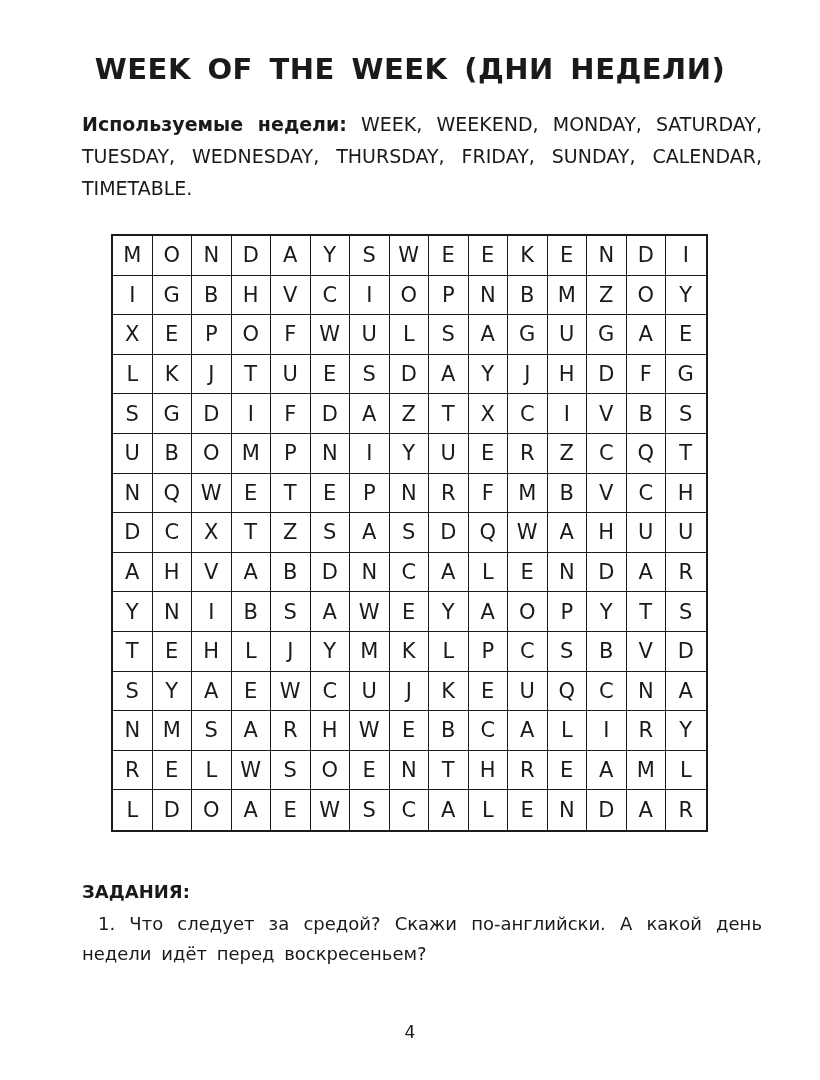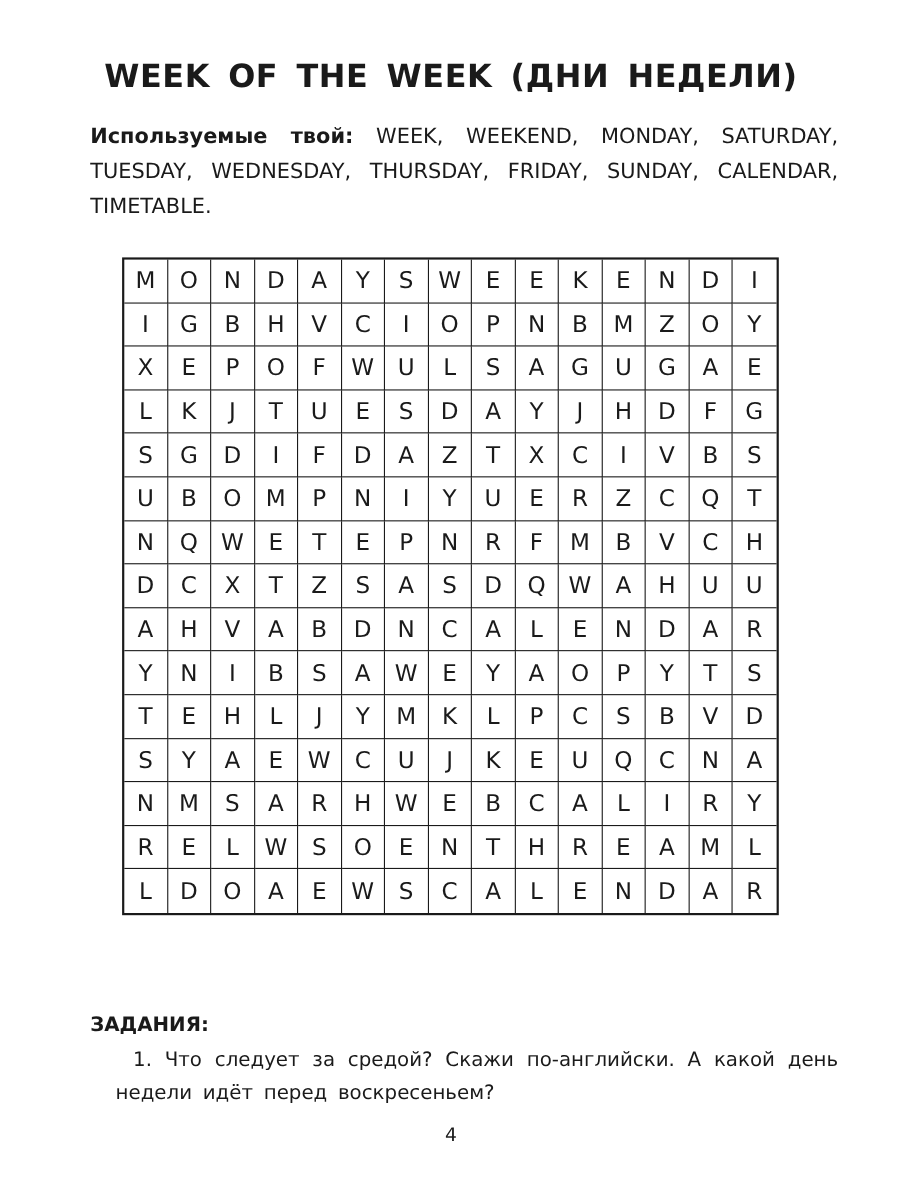--- a/index.html
+++ b/index.html
@@ -2,32 +2,32 @@
 <html><head>
 <meta charset="utf-8">
 <style>
   html, body { margin: 0; padding: 0; background: #ffffff; }
   body { width: 820px; height: 1080px; position: relative; overflow: hidden; color: #1a1a1a; font-family: "DejaVu Sans", sans-serif; }
   .title { position: absolute; top: 52px; left: 0; width: 820px; text-align: center; font-family: "DejaVu Sans", sans-serif; font-weight: bold; font-size: 29px; letter-spacing: 0.5px; word-spacing: 6px; }
   .words { position: absolute; top: 108px; left: 82px; width: 680px; font-size: 19px; line-height: 32px; text-align: justify; word-spacing: 6px; }
   .words b { font-weight: bold; }
   .grid { position: absolute; top: 234px; left: 111px; border: 2px solid #1a1a1a; display: grid; grid-template-columns: repeat(15, 39.5px); grid-template-rows: repeat(15, 39.6px); }
   .cell { border-right: 1.5px solid #1a1a1a; border-bottom: 1.5px solid #1a1a1a; display: flex; align-items: center; justify-content: center; font-size: 21px; font-family: "DejaVu Sans", sans-serif; box-sizing: border-box; }
-  .tasks { position: absolute; top: 917px; left: 82px; width: 680px; font-size: 18px; line-height: 30px; }
+  .tasks { position: absolute; top: 877px; left: 82px; width: 680px; font-size: 18px; line-height: 30px; }
   .tasks .hdr { font-weight: bold; margin-bottom: 2px; }
-  .tasks .item { text-indent: 16px; text-align: justify; word-spacing: 4px; margin-left: 23px; }
+  .tasks .item { text-indent: 16px; text-align: justify; word-spacing: 4px; }
   .pagenum { position: absolute; top: 1022px; left: 0; width: 820px; text-align: center; font-size: 17px; }
 </style>
 </head>
 <body>
 
 <div class="title">WEEK OF THE WEEK (ДНИ НЕДЕЛИ)</div>
 
 <div class="words">
-  <b>Используемые твой:</b>
+  <b>Используемые недели:</b>
   <span>WEEK, WEEKEND, MONDAY, SATURDAY, TUESDAY, WEDNESDAY, THURSDAY, FRIDAY, SUNDAY, CALENDAR, TIMETABLE.</span>
 </div>
 
 <div class="grid" id="grid">
     <div class="cell">M</div>
     <div class="cell">O</div>
     <div class="cell">N</div>
     <div class="cell">D</div>
     <div class="cell">A</div>
     <div class="cell">Y</div>

